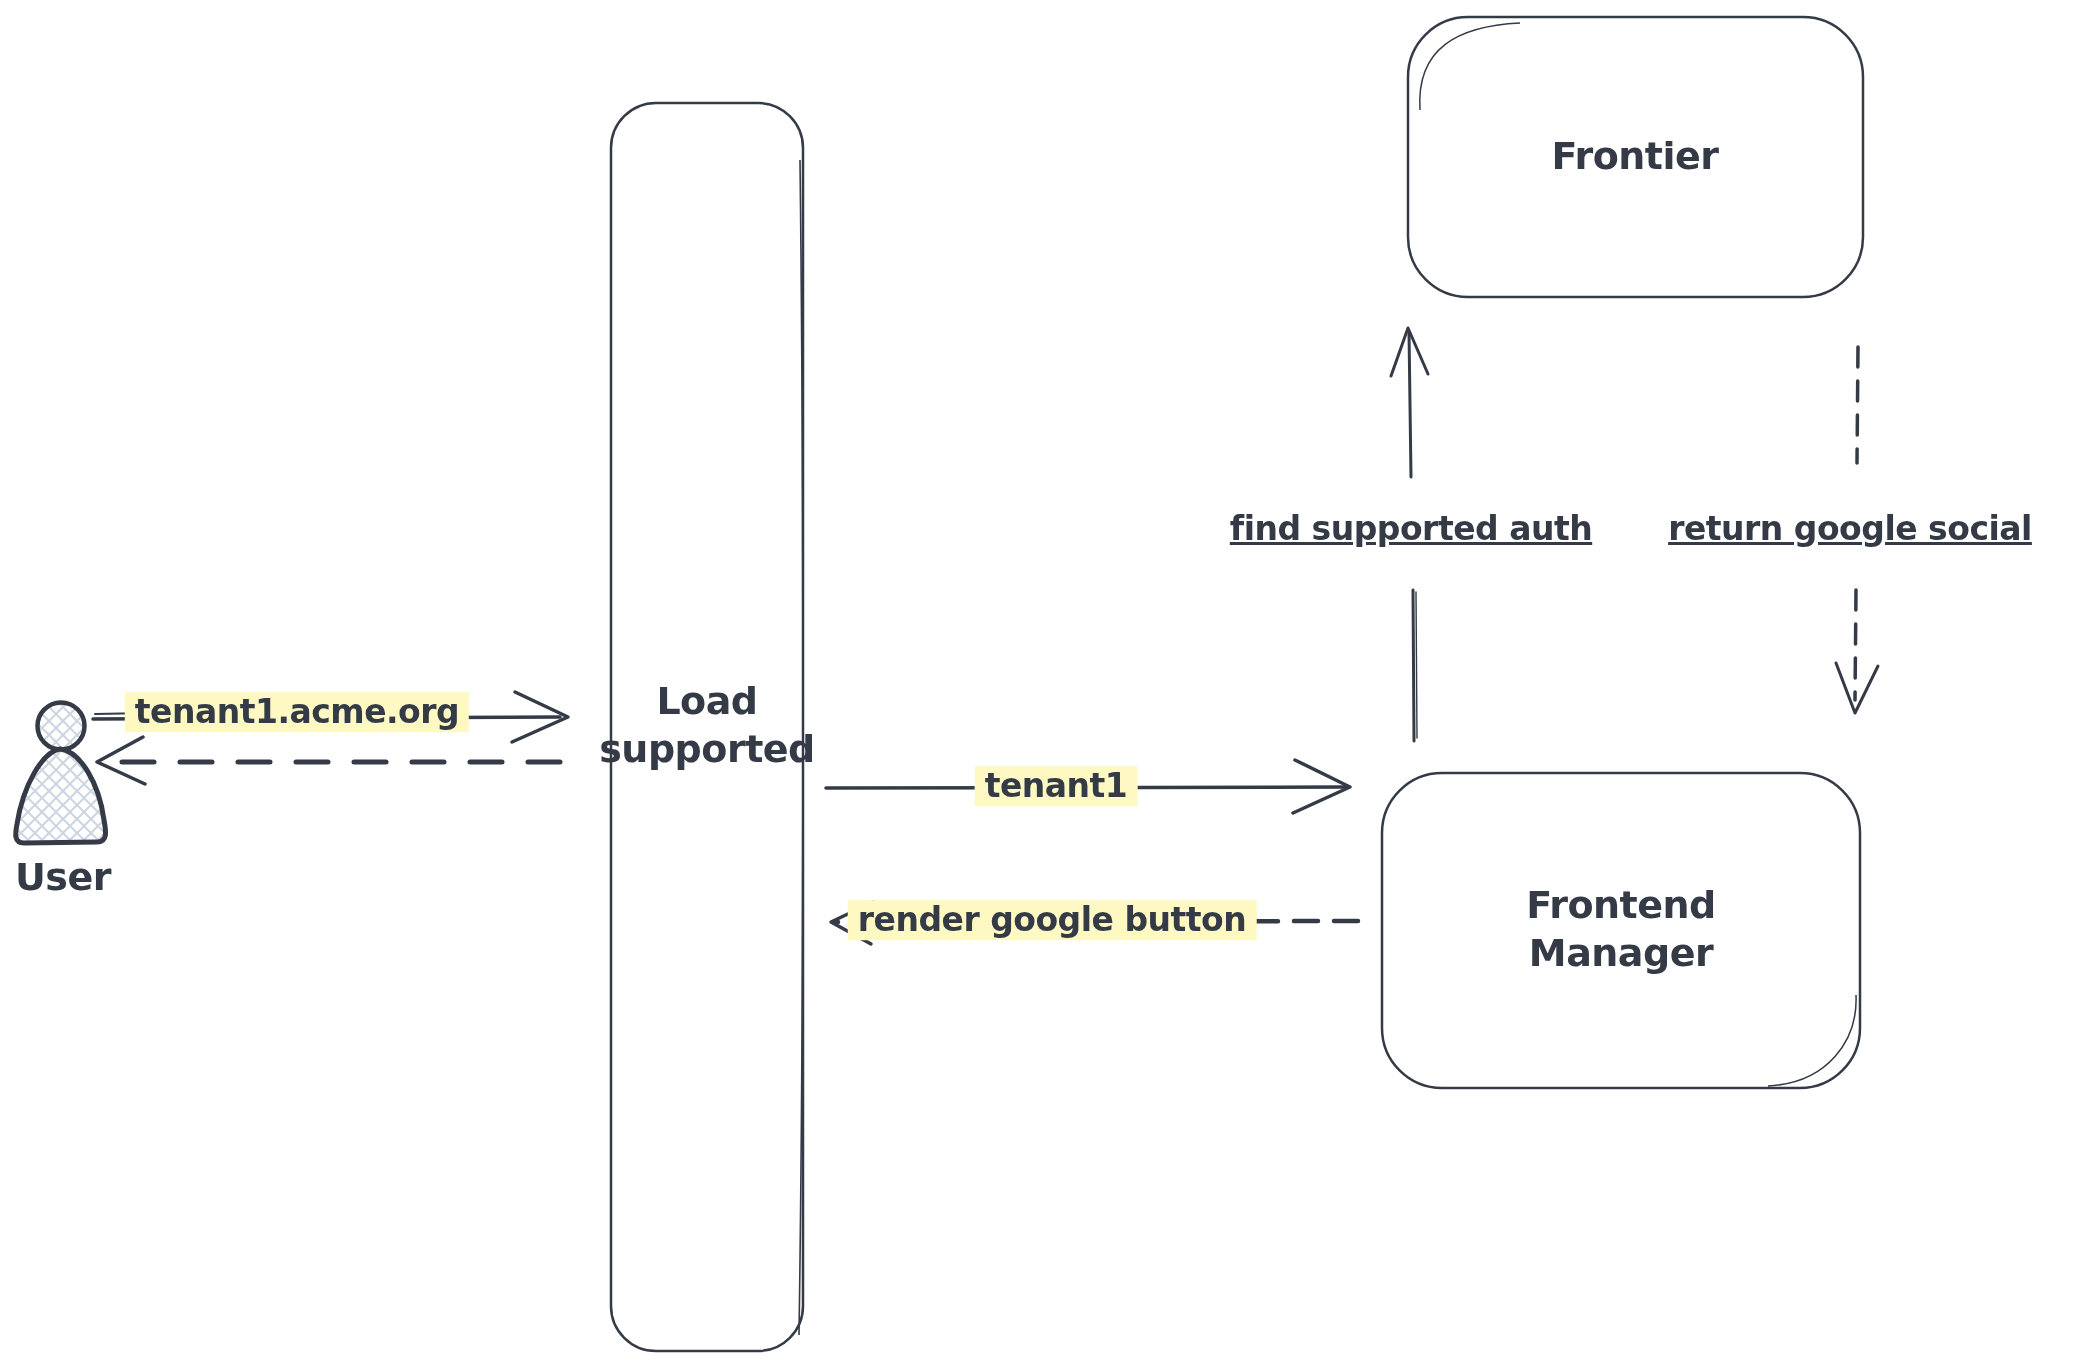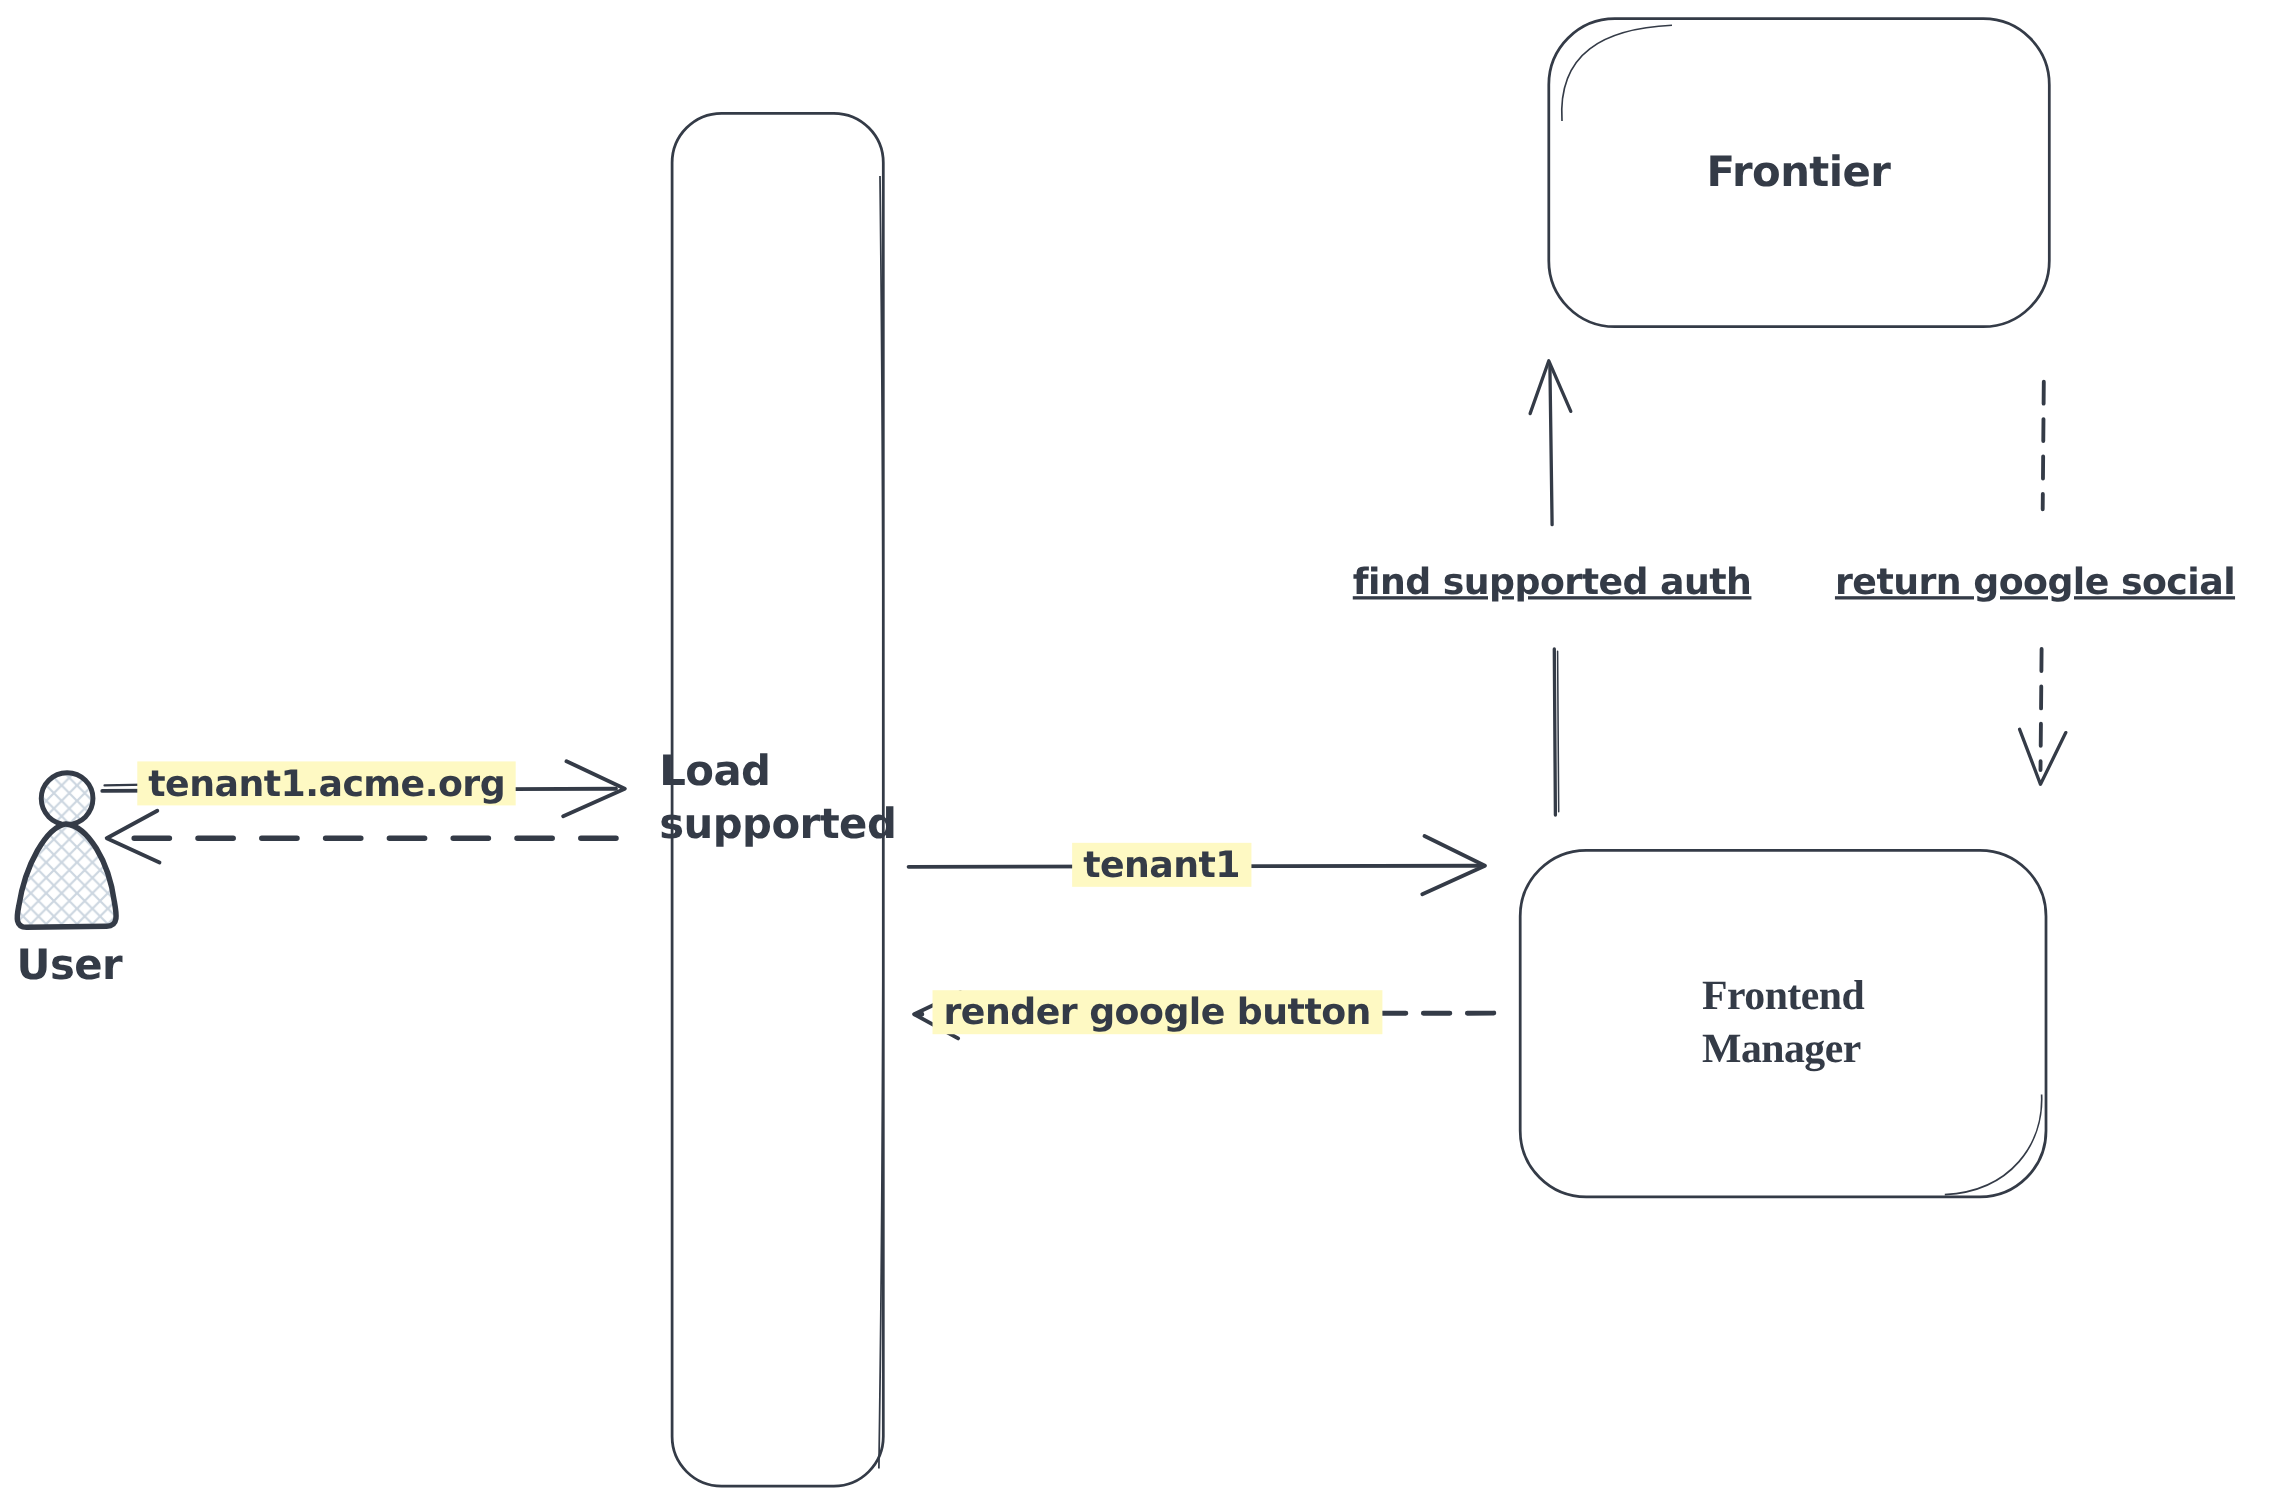--- a/index.html
+++ b/index.html
@@ -22,21 +22,21 @@
     line-height:1.2;
   }
   .lbl.on-line{background:#fef9c3;padding:0 10px;}
   .node-lbl{
     position:absolute;
     transform:translate(-50%,-50%);
     font-size:38px;
     font-weight:600;
     letter-spacing:-0.5px;
     color:#343b47;
-    text-align:left;
+    text-align:center;
     line-height:48px;
     white-space:nowrap;
   }
   .two-line{text-align:center;line-height:46px;}
   .two-line div{white-space:nowrap;text-decoration:underline;}
 </style>
 </head>
 <body>
 
 <div class="canvas">
@@ -105,21 +105,21 @@
 
   <div class="node-lbl" style="left:63px;top:877px;">User</div>
 
   <div class="node-lbl" style="left:707px;top:725px;">
     <div>Load</div>
     <div>supported</div>
   </div>
 
   <div class="node-lbl" style="left:1635px;top:156px;">Frontier</div>
 
-  <div class="node-lbl" style="left:1621px;top:929px;font-family:Liberation Serif, serif;">
+  <div class="node-lbl" style="left:1621px;top:929px;">
     <div>Frontend</div>
     <div>Manager</div>
   </div>
 
   <div class="lbl on-line" style="left:297px;top:712px;">tenant1.acme.org</div>
 
   <div class="lbl on-line" style="left:1056px;top:786px;">tenant1</div>
 
   <div class="lbl on-line" style="left:1052px;top:920px;">render google button</div>
 

